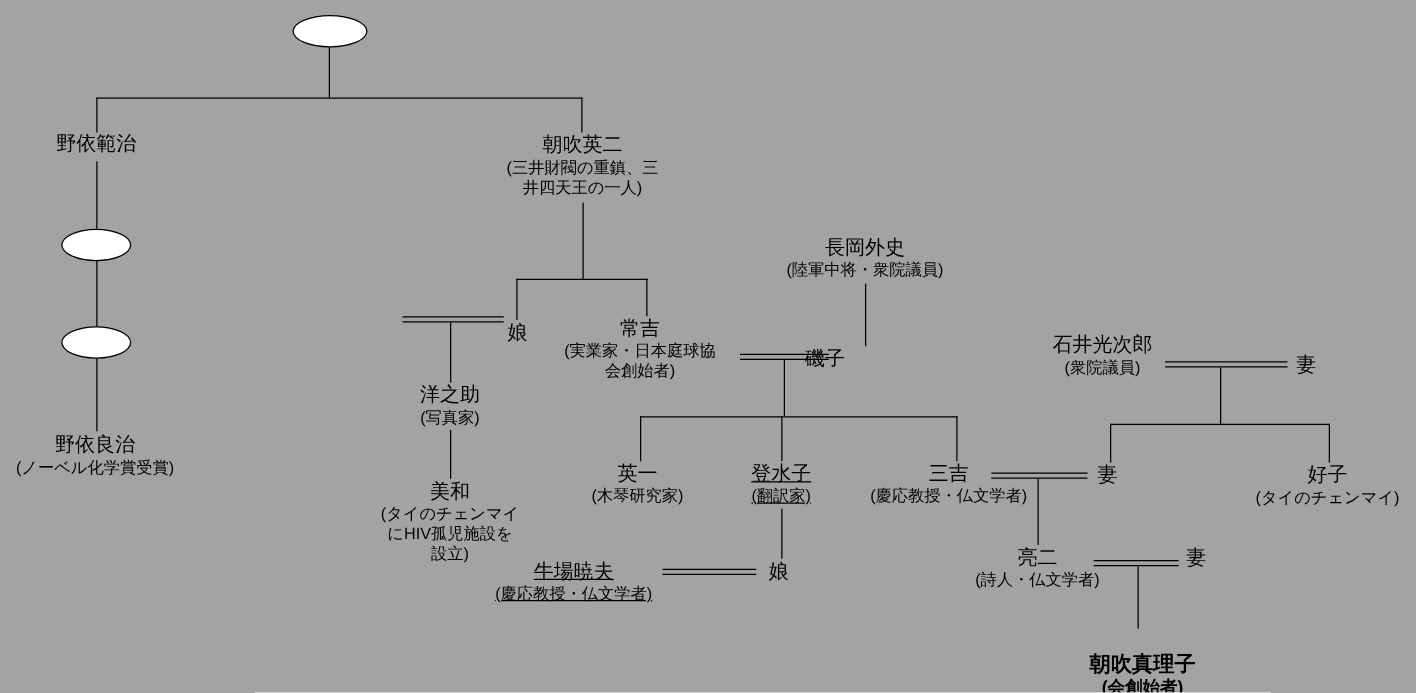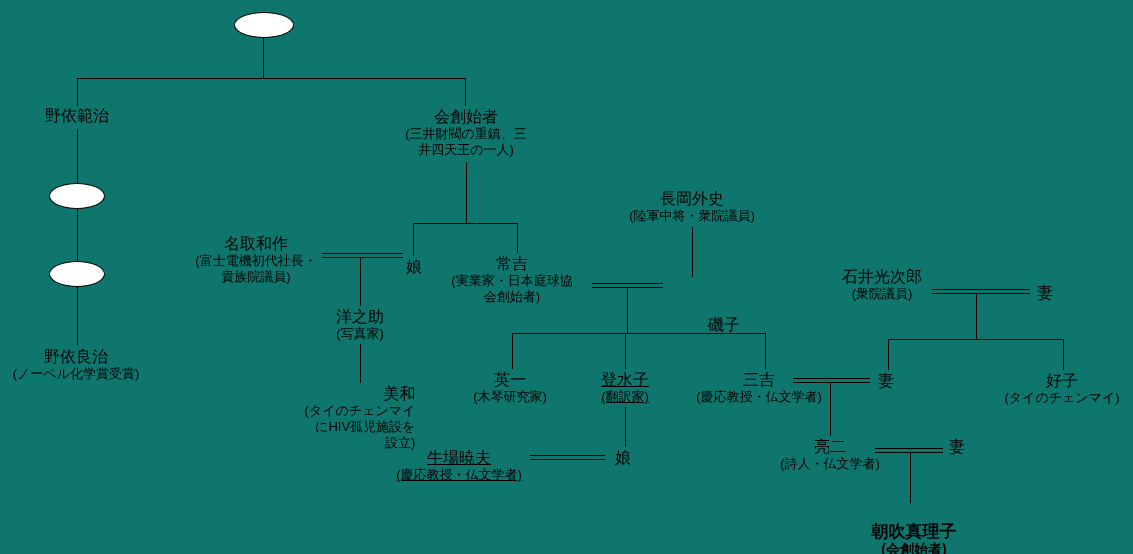--- a/index.html
+++ b/index.html
@@ -5,21 +5,21 @@
   html, body {
     margin: 0;
     padding: 0;
     background: #ffffff;
     font-family: "Liberation Sans", "DejaVu Sans", sans-serif;
   }
   #canvas {
     position: relative;
     width: 1133px;
     height: 554px;
-    background: #0f766e;
+    background: #a3a3a3;
     overflow: hidden;
   }
   .person {
     position: absolute;
     transform: translateX(-50%);
     text-align: center;
     color: #000000;
     white-space: nowrap;
     line-height: 18px;
   }
@@ -99,56 +99,51 @@
     <div class="marriage" style="left: 793px; top: 378px; width: 77px;"></div>
     <div class="marriage" style="left: 530px; top: 455px; width: 75px;"></div>
     <div class="marriage" style="left: 875px; top: 448px; width: 68px;"></div>
     <div class="ellipse" style="left: 234px; top: 12px; width: 58px; height: 24px;"></div>
     <div class="ellipse" style="left: 49px; top: 183px; width: 54px; height: 24px;"></div>
     <div class="ellipse" style="left: 49px; top: 261px; width: 54px; height: 24px;"></div>
     <div class="person" style="left: 77px; top: 107px;">
       <div class="name">野依範治</div>
     </div>
     <div class="person" style="left: 466px; top: 108px;">
-      <div class="name">会創始者</div>
+      <div class="name">朝吹英二</div>
       <div class="desc-line">(三井財閥の重鎮、三</div>
       <div class="desc-line">井四天王の一人)</div>
     </div>
     <div class="person" style="left: 76px; top: 348px;">
       <div class="name">野依良治</div>
       <div class="desc-line">(ノーベル化学賞受賞)</div>
-    </div>
-    <div class="person" style="left: 256px; top: 235px;">
-      <div class="name">名取和作</div>
-      <div class="desc-line">(富士電機初代社長・</div>
-      <div class="desc-line">貴族院議員)</div>
     </div>
     <div class="person" style="left: 414px; top: 258px;">
       <div class="name">娘</div>
     </div>
     <div class="person" style="left: 360px; top: 308px;">
       <div class="name">洋之助</div>
       <div class="desc-line">(写真家)</div>
     </div>
-    <div class="person" style="left: 360px; top: 385px; text-align: right;">
+    <div class="person" style="left: 360px; top: 385px;">
       <div class="name">美和</div>
       <div class="desc-line">(タイのチェンマイ</div>
       <div class="desc-line">にHIV孤児施設を</div>
       <div class="desc-line">設立)</div>
     </div>
     <div class="person" style="left: 512px; top: 255px;">
       <div class="name">常吉</div>
       <div class="desc-line">(実業家・日本庭球協</div>
       <div class="desc-line">会創始者)</div>
     </div>
     <div class="person" style="left: 692px; top: 190px;">
       <div class="name">長岡外史</div>
       <div class="desc-line">(陸軍中将・衆院議員)</div>
     </div>
-    <div class="person" style="left: 724px; top: 279px; margin-top: 37px;">
+    <div class="person" style="left: 660px; top: 279px;">
       <div class="name">磯子</div>
     </div>
     <div class="person" style="left: 510px; top: 371px;">
       <div class="name">英一</div>
       <div class="desc-line">(木琴研究家)</div>
     </div>
     <div class="person" style="left: 625px; top: 371px; text-decoration: underline;">
       <div class="name">登水子</div>
       <div class="desc-line">(翻訳家)</div>
     </div>

